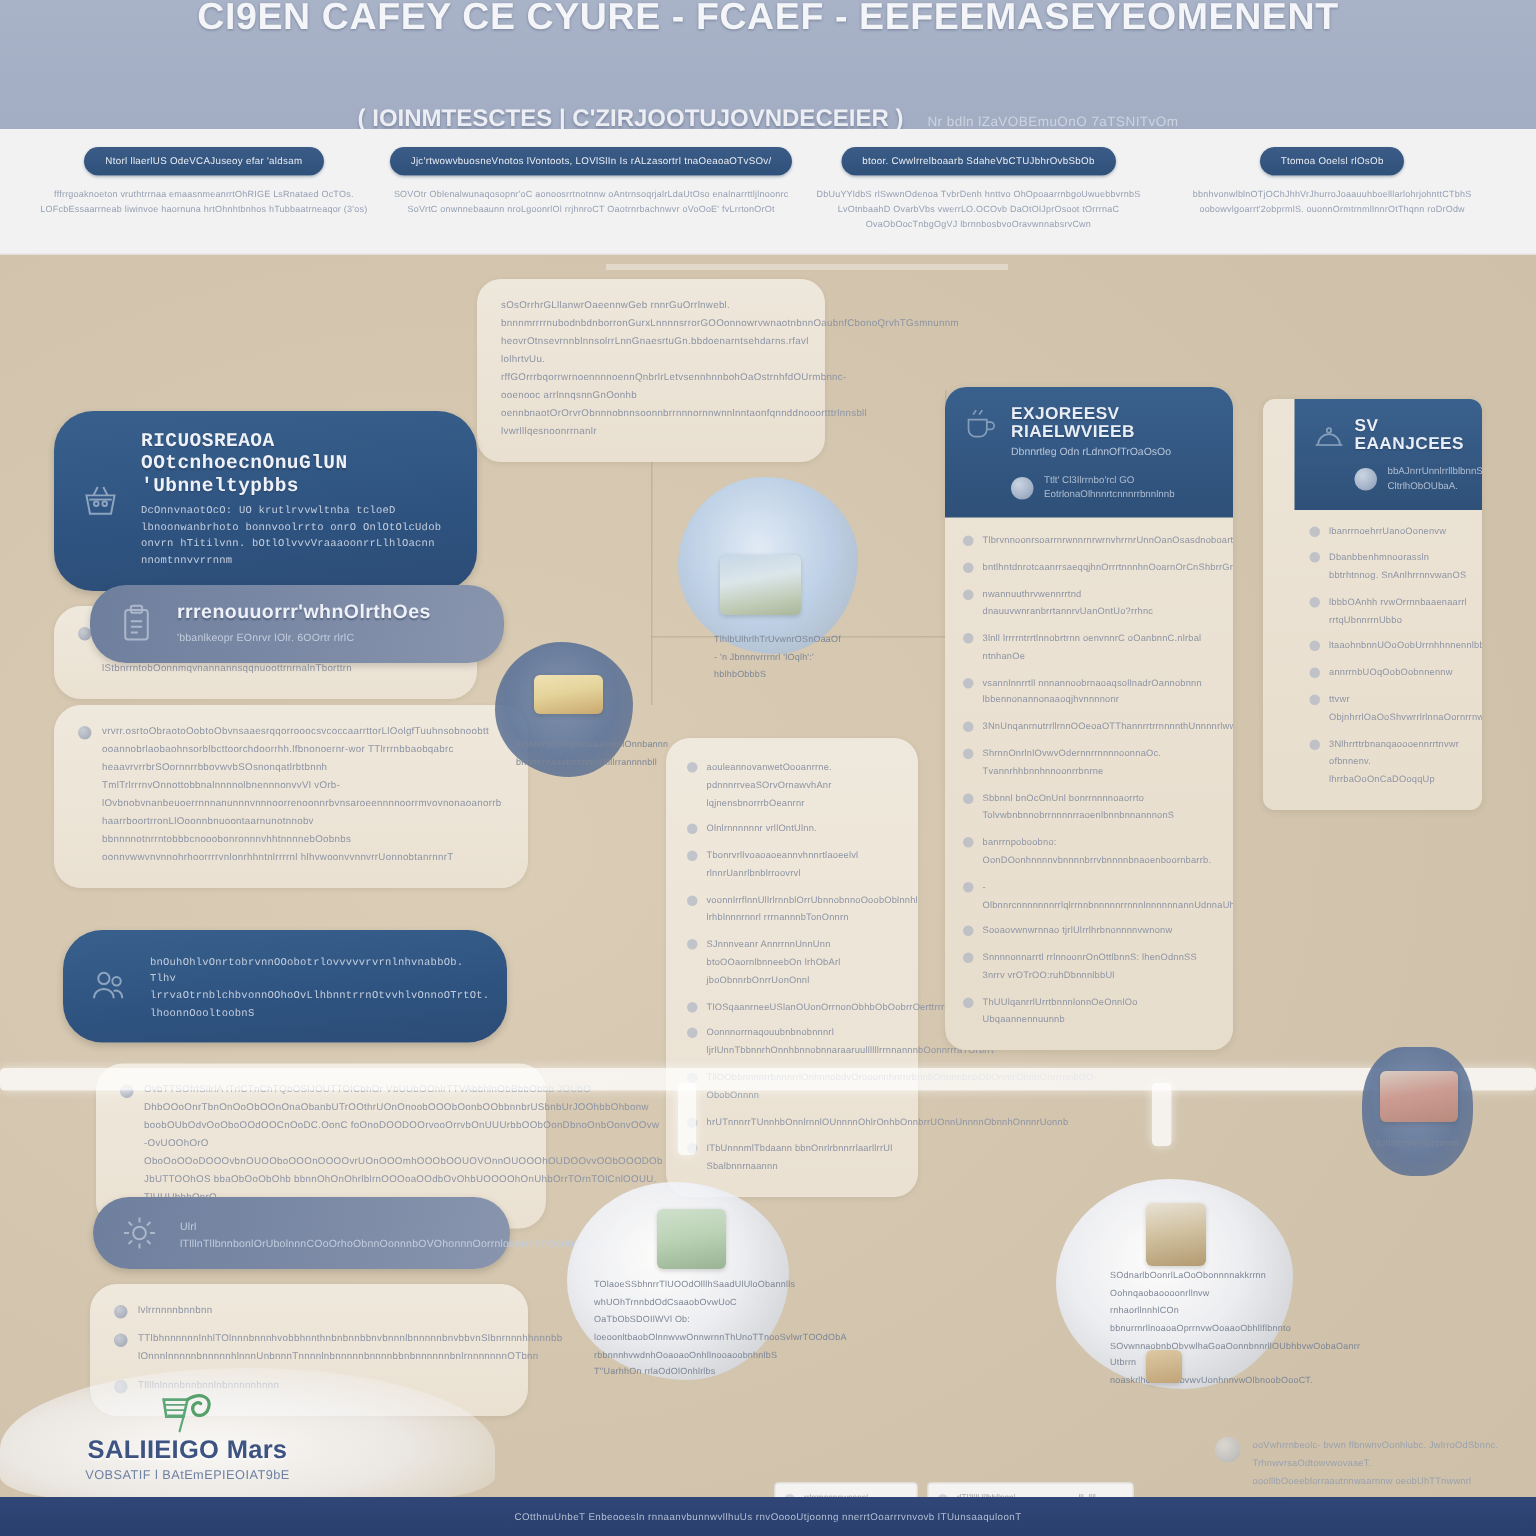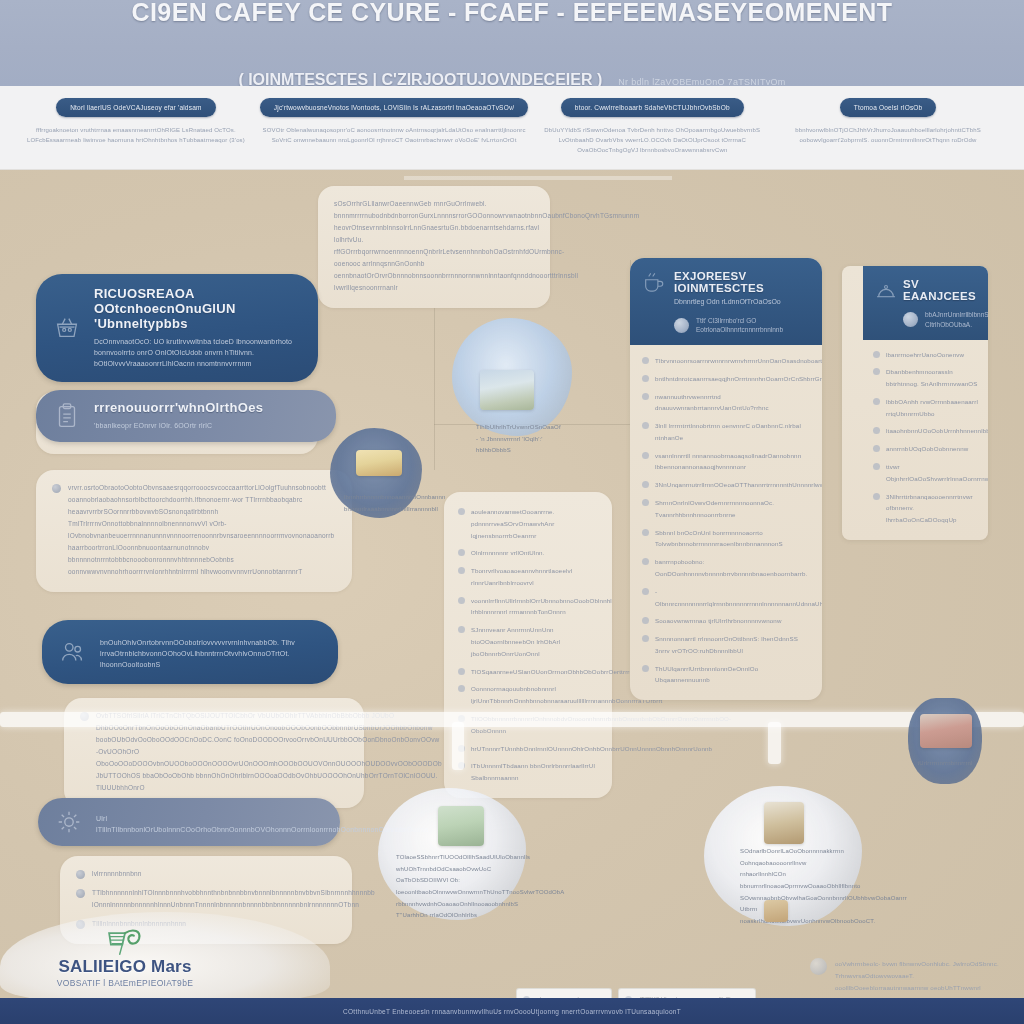--- a/index.html
+++ b/index.html
@@ -109,23 +109,25 @@
 
   .hdr-pill {
     border-radius: 26px;
     padding: 13px 18px 13px 58px;
     position: relative;
     color: #eef1f7;
     box-shadow: 0 2px 5px rgba(70,65,55,.22);
   }
   .hdr-pill.dark {
     background: linear-gradient(175deg, #39608c 0%, #2f5481 55%, #2b4c76 100%);
+    font-family: Liberation Mono, monospace;
   }
   .hdr-pill.muted {
     background: linear-gradient(100deg, #6e7f9d 0%, #7c8aa6 55%, #8995ad 100%);
+    margin-left: 24px;
   }
   .hdr-title {
     font-size: 13px;
     font-weight: bold;
     letter-spacing: .3px;
     line-height: 1.15;
     text-shadow: 0 1px 1px rgba(30,45,70,.4);
   }
   .hdr-sub {
     margin-top: 4px;
@@ -625,21 +627,21 @@
   <div class="panel" id="panel-quality">
     <div class="stack">
       <div class="stack-head">
         <span class="stack-icon">
           <svg viewBox="0 0 32 32" fill="none" stroke="#d5dfee" stroke-width="1.4">
             <path d="M7 12h15v8a6 6 0 0 1-6 6h-3a6 6 0 0 1-6-6v-8z"></path>
             <path d="M22 14h3a3 3 0 0 1 0 6h-3"></path>
             <path d="M11 8c0-2 2-2 2-4M16 8c0-2 2-2 2-4"></path>
           </svg>
         </span>
-        <div class="stack-title">EXJOREESV  IOINMTESCTES</div>
+        <div class="stack-title">EXJOREESV  RIAELWVIEEB</div>
         <div class="stack-sub">Dbnnrtleg  Odn  rLdnnOfTrOaOsOo</div>
         <div class="stack-note">
           <span class="note-bubble"></span>
           <span>Ttlt'  Cl3Ilrrnbo'rcl GO EotrlonaOlhnnrtcnnnrrbnnlnnb</span>
         </div>
       </div>
       <div class="stack-body">
         <div class="mini-row">
             <span class="mini-dot"></span>
             <span class="mini-text">TlbrvnnoonrsoarrnrwnnrnrwrnvhrrnrUnnOanOsasdnoboartnlOan</span>

